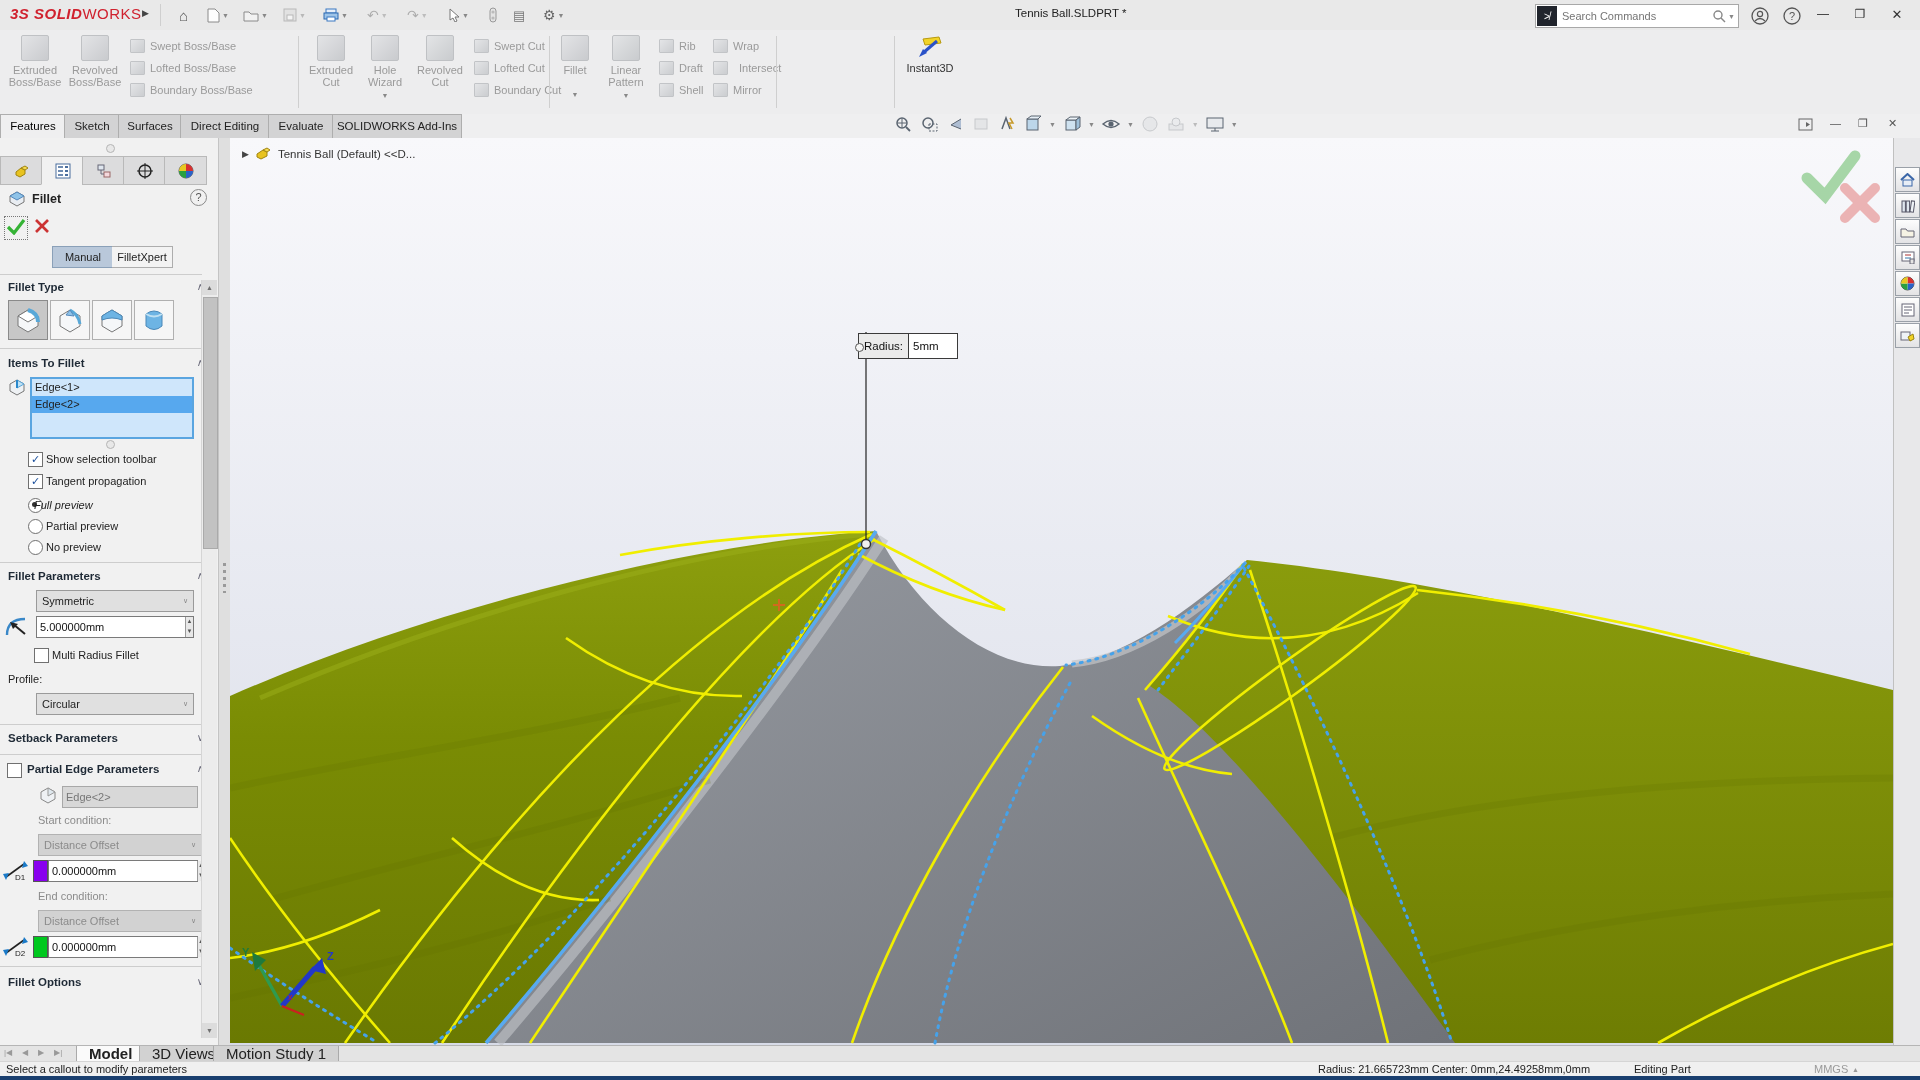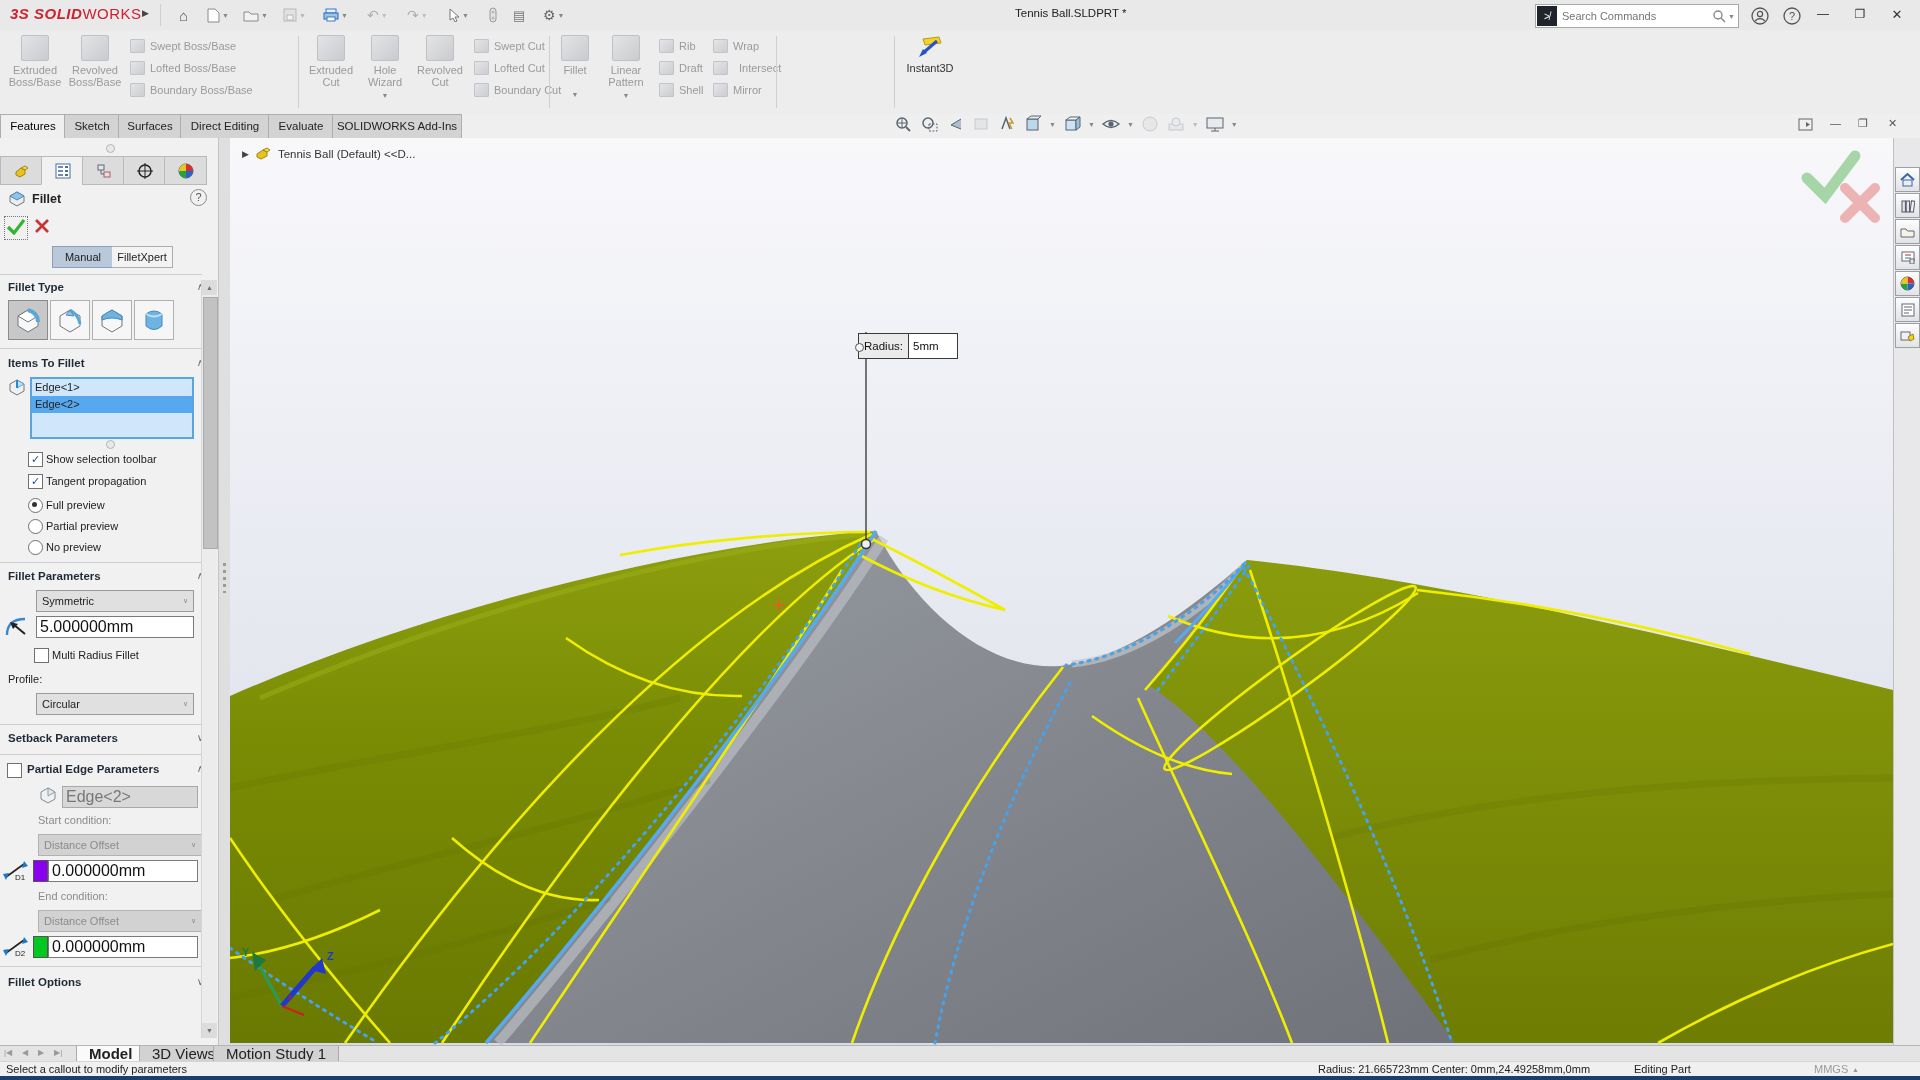--- a/index.html
+++ b/index.html
@@ -39,21 +39,21 @@
   .sect{position:absolute;left:8px;font-weight:bold;font-size:11.5px;color:#1f2a36;}
   .chev{position:absolute;right:14px;color:#667;font-size:10px;}
   .divider{position:absolute;left:0;width:202px;height:1px;background:#cdcdcd;}
   .cb{position:absolute;width:13px;height:13px;background:#fff;border:1px solid #707070;font-size:11px;line-height:12px;text-align:center;color:#1a4f9c;font-weight:bold;}
   .cblabel{position:absolute;font-size:11px;color:#222;}
   .radio{position:absolute;width:13px;height:13px;border:1px solid #707070;border-radius:50%;background:#fff;}
   .radio.sel:after{content:"";position:absolute;left:3px;top:3px;width:5px;height:5px;border-radius:50%;background:#333;}
   .dropdown{position:absolute;height:20px;background:#e0e0e0;border:1px solid #9a9a9a;display:flex;align-items:center;padding:0 5px;justify-content:space-between;font-size:11px;color:#222;}
   .dropdown.disabled{background:#d2d2d2;color:#8b8b8b;border-color:#b2b2b2;}
   .numfield{position:absolute;height:20px;background:#fff;border:1px solid #7a7a7a;display:flex;}
-  .numfield input{border:none;outline:none;flex:1;font-size:16px;padding:0 3px;font-family:inherit;color:#111;background:transparent;}
+  .numfield input{border:none;outline:none;flex:1;font-size:11px;padding:0 3px;font-family:inherit;color:#111;background:transparent;}
   .spin{width:14px;border-left:1px solid #9a9a9a;display:flex;flex-direction:column;}
   .spin span{flex:1;font-size:6px;color:#555;text-align:center;line-height:9px;background:#e8e8e8;}
   .graylab{position:absolute;font-size:11px;color:#8b8b8b;}
   .ftype{position:absolute;top:162px;width:38px;height:38px;background:#f6f6f6;border:1px solid #b0b0b0;display:flex;align-items:center;justify-content:center;}
   .ftype.sel{background:#c7c7c7;border-color:#8a8a8a;}
   #pscroll{position:absolute;right:1px;top:142px;width:15px;height:758px;background:#ececec;border-left:1px solid #d5d5d5;}
   .sarrow{position:absolute;left:0;width:15px;height:15px;background:#dcdcdc;color:#707070;font-size:7px;text-align:center;line-height:15px;}
   #sthumb{position:absolute;left:1px;top:17px;width:13px;height:250px;background:#c2c2c2;border:1px solid #aaa;}
   
   #splitter{position:absolute;left:219px;top:0;width:11px;height:907px;background:#dfdfdf;border-right:1px solid #b9bcc0;}
@@ -483,21 +483,21 @@
       <div style="height:17px;line-height:17px;padding-left:3px;background:#57a8ee;">Edge&lt;2&gt;</div>
     </div>
     <div class="abs" style="left:106px;top:302px;width:7px;height:7px;border:1px solid #b5b5b5;border-radius:50%;background:#e8e8e8;"></div>
 
     <div class="cb" style="left:28px;top:314px;">✓</div>
     <div class="cblabel" style="left:46px;top:315px;">Show selection toolbar</div>
     <div class="cb" style="left:28px;top:336px;">✓</div>
     <div class="cblabel" style="left:46px;top:337px;">Tangent propagation</div>
 
     <div class="radio sel" style="left:28px;top:360px;"></div>
-    <div class="cblabel" style="left:46px;top:361px;">Full preview</div>
+    <div class="cblabel" style="left:34px;top:361px;font-style:italic;">Full preview</div>
     <div class="radio" style="left:28px;top:381px;"></div>
     <div class="cblabel" style="left:46px;top:382px;">Partial preview</div>
     <div class="radio" style="left:28px;top:402px;"></div>
     <div class="cblabel" style="left:46px;top:403px;">No preview</div>
 
     <div class="divider" style="top:424px;"></div>
     <div class="sect" style="top:432px;">Fillet Parameters</div>
     <span class="chev" style="top:432px;">∧</span>
 
     <div class="dropdown" style="left:36px;top:452px;width:146px;">

